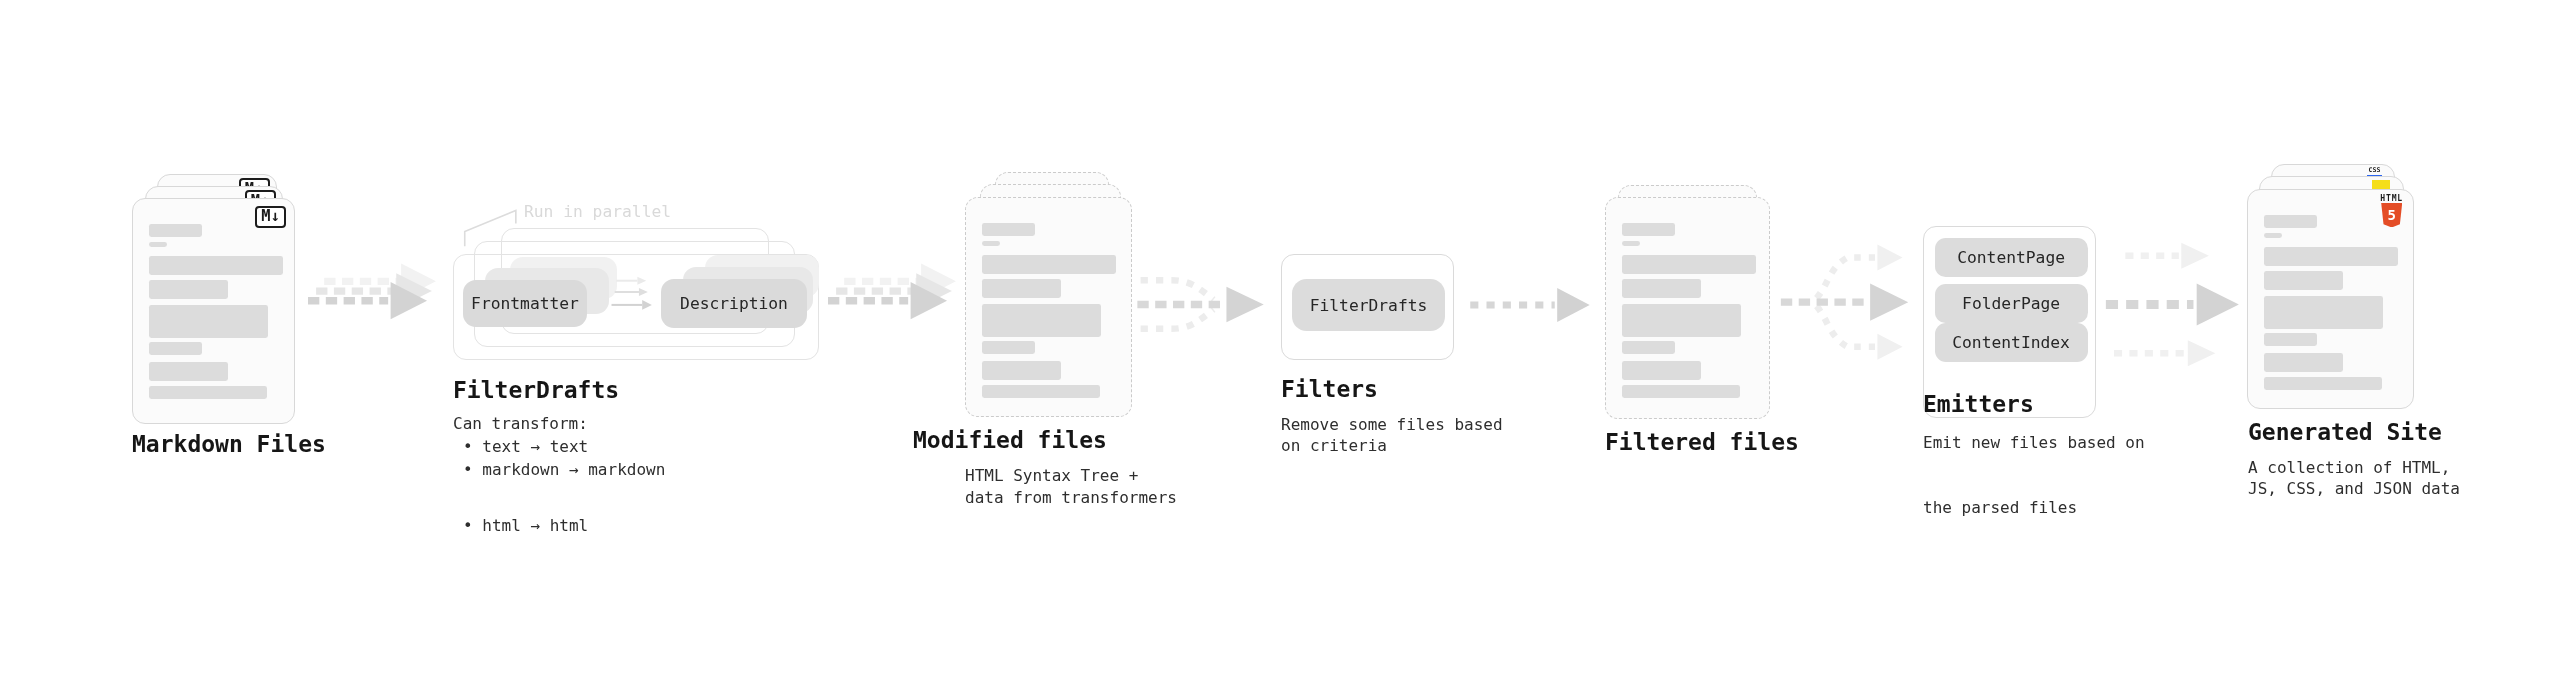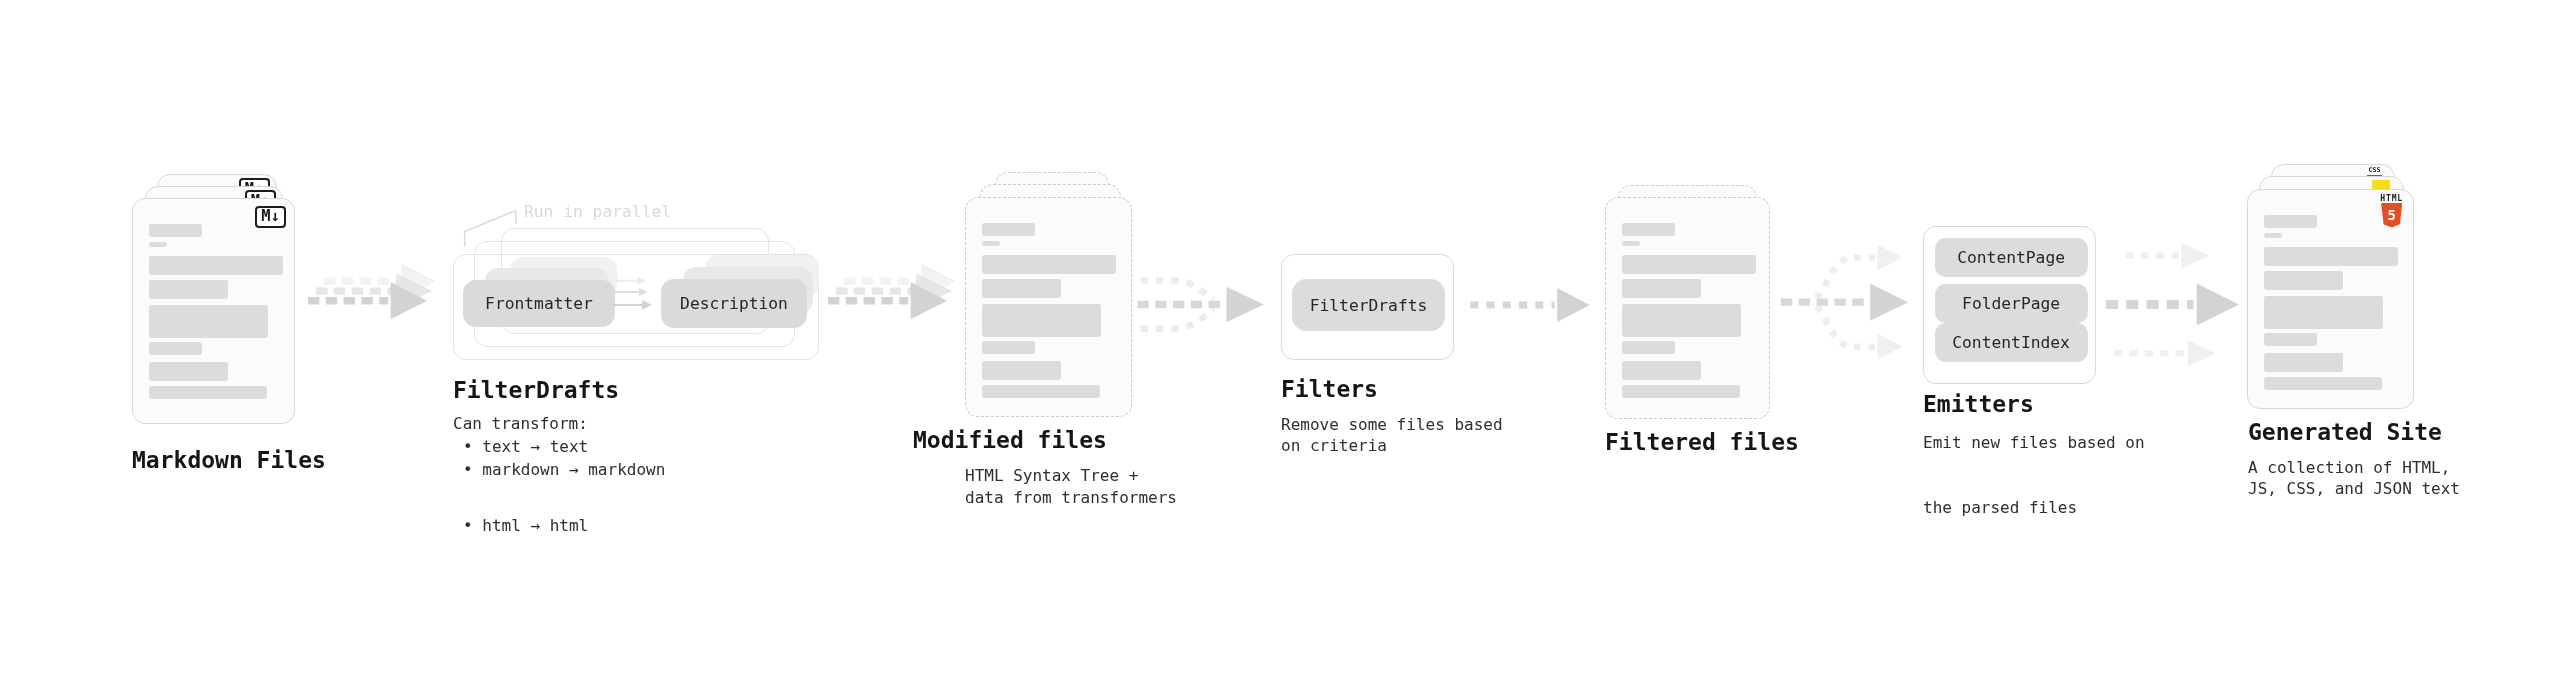--- a/index.html
+++ b/index.html
@@ -100,21 +100,21 @@
       <div class="md-badge">M↓</div>
       <div class="skel b1"></div>
       <div class="skel b2"></div>
       <div class="skel b3"></div>
       <div class="skel b4"></div>
       <div class="skel b5"></div>
       <div class="skel b6"></div>
       <div class="skel b7"></div>
       <div class="skel b8"></div>
     </div>
-    <div class="stage-label" style="left:132px; top:447px;">Markdown Files</div>
+    <div class="stage-label" style="left:132px; top:431px;">Markdown Files</div>
   </div>
 
   <svg class="abs" style="left:303px; top:257px;" width="142" height="81" viewBox="0 0 175 100">
     <g stroke="#f2f2f2" fill="#f2f2f2">
       <line x1="26" y1="30" x2="118" y2="30" stroke-width="9" stroke-dasharray="14 8"></line>
       <polygon points="121,8 164,30 121,52" stroke="none"></polygon>
     </g>
     <g stroke="#e6e6e6" fill="#e6e6e6">
       <line x1="16" y1="42" x2="112" y2="42" stroke-width="9" stroke-dasharray="14 8"></line>
       <polygon points="115,20 159,42 115,64" stroke="none"></polygon>
@@ -127,21 +127,21 @@
 
   <div>
     <div class="t-box" style="left:501px; top:228px; width:268px; height:106px;"></div>
     <div class="t-box" style="left:474px; top:241px; width:321px; height:106px;"></div>
     <div class="t-box" style="left:453px; top:254px; width:366px; height:106px;"></div>
 
     <div class="pill back" style="left:510px; top:257px; width:107px; height:42px;"></div>
     <div class="pill back" style="left:705px; top:255px; width:114px; height:42px;"></div>
     <div class="pill middle" style="left:485px; top:268px; width:124px; height:46px;"></div>
     <div class="pill middle" style="left:683px; top:267px; width:130px; height:46px;"></div>
-    <div class="pill front" style="left:463px; top:280px; width:152px; height:47px;">Frontmatter</div>
+    <div class="pill front" style="left:463px; top:280px; width:124px; height:47px;">Frontmatter</div>
     <div class="pill front" style="left:661px; top:279px; width:146px; height:49px;">Description</div>
 
     <svg class="abs" style="left:608px; top:271px;" width="49" height="42" viewBox="0 0 60 52">
       <g stroke="#eaeaea" fill="#eaeaea">
           <line x1="10" y1="12" x2="36" y2="12" stroke-width="2.5"></line>
           <polygon points="36,7 47,12 36,17" stroke="none"></polygon>
         </g>
       <g stroke="#dedede" fill="#dedede">
           <line x1="8" y1="26" x2="38" y2="26" stroke-width="2.5"></line>
           <polygon points="38,21 49,26 38,31" stroke="none"></polygon>
@@ -235,21 +235,21 @@
   <svg class="abs" style="left:1776px; top:238px;" width="142" height="134" viewBox="0 0 175 165">
     <path d="M50,74 C64,58 66,36 88,24 H122" fill="none" stroke="#ededed" stroke-width="8" stroke-dasharray="8 10"></path>
     <polygon points="125,8 156,24 125,40" fill="#f0f0f0"></polygon>
     <path d="M50,84 C64,100 66,122 88,134 H122" fill="none" stroke="#ededed" stroke-width="8" stroke-dasharray="8 10"></path>
     <polygon points="125,118 156,134 125,150" fill="#f0f0f0"></polygon>
     <line x1="6" y1="79" x2="112" y2="79" stroke="#d8d8d8" stroke-width="9" stroke-dasharray="14 8"></line>
     <polygon points="116,56 163,79 116,102" fill="#d4d4d4"></polygon>
   </svg>
 
   <div>
-    <div class="round-box" style="left:1923px; top:226px; width:173px; height:158px;">
+    <div class="round-box" style="left:1923px; top:226px; width:173px; height:192px;">
       <div class="e-pill" style="top:11.4px;">ContentPage</div>
       <div class="e-pill" style="top:57px;">FolderPage</div>
       <div class="e-pill" style="top:96px;border-radius:11px;">ContentIndex</div>
     </div>
     <div class="stage-label" style="left:1923px; top:391px;">Emitters</div>
     <div class="body-line" style="left:1923px; top:433px;">Emit new files based on</div>
     <div class="body-line" style="left:1923px; top:454px;margin-top:44px;">the parsed files</div>
   </div>
 
   <svg class="abs" style="left:2101px; top:237px;" width="146" height="135" viewBox="0 0 180 166">
@@ -288,17 +288,17 @@
       <div class="skel b2"></div>
       <div class="skel b3"></div>
       <div class="skel b4"></div>
       <div class="skel b5"></div>
       <div class="skel b6"></div>
       <div class="skel b7"></div>
       <div class="skel b8"></div>
     </div>
     <div class="stage-label" style="left:2248px; top:419px;">Generated Site</div>
     <div class="body-line" style="left:2248px; top:458px;">A collection of HTML,</div>
-    <div class="body-line" style="left:2248px; top:479px;">JS, CSS, and JSON text</div>
+    <div class="body-line" style="left:2248px; top:479px;">JS, CSS, and JSON data</div>
   </div>
 
 </div>
 
 
 </body></html>

